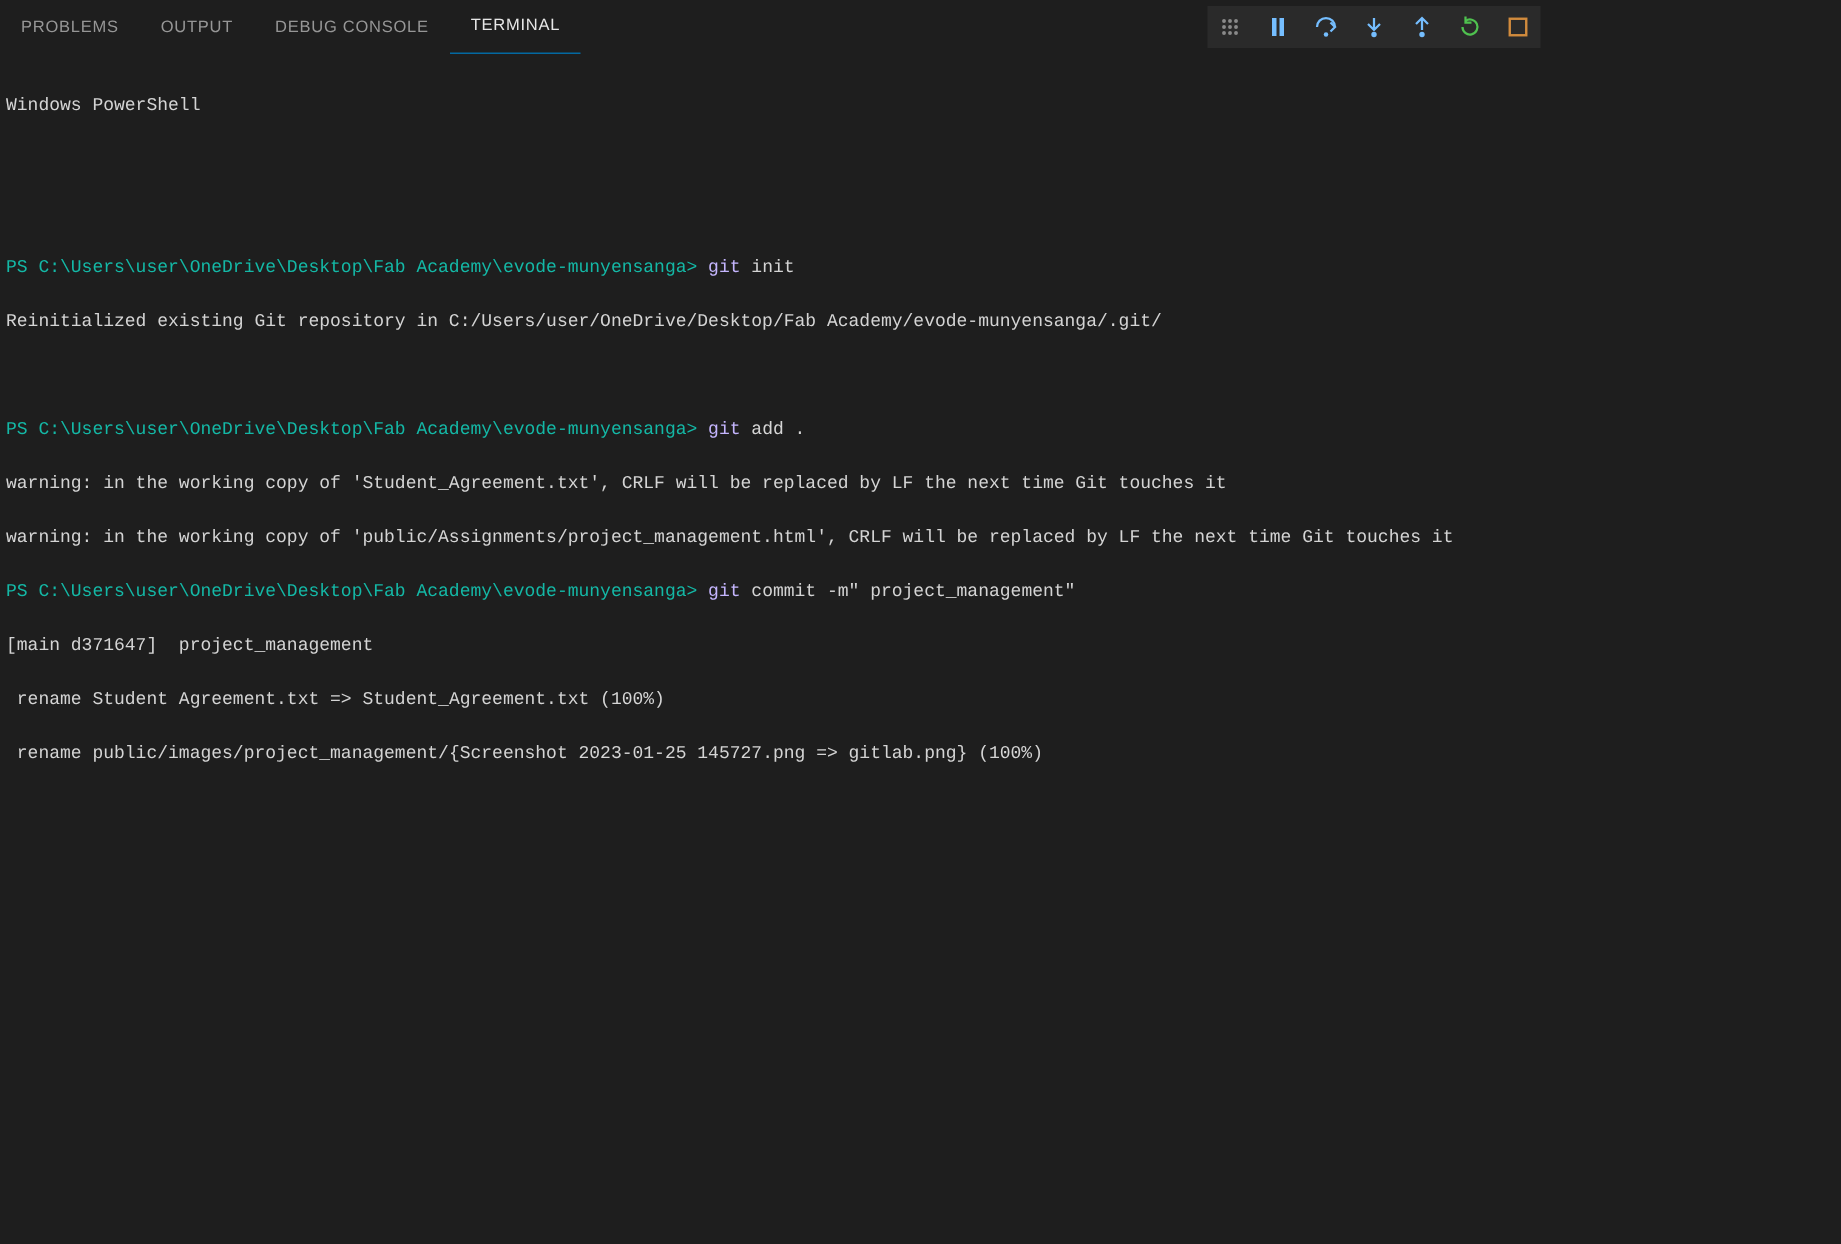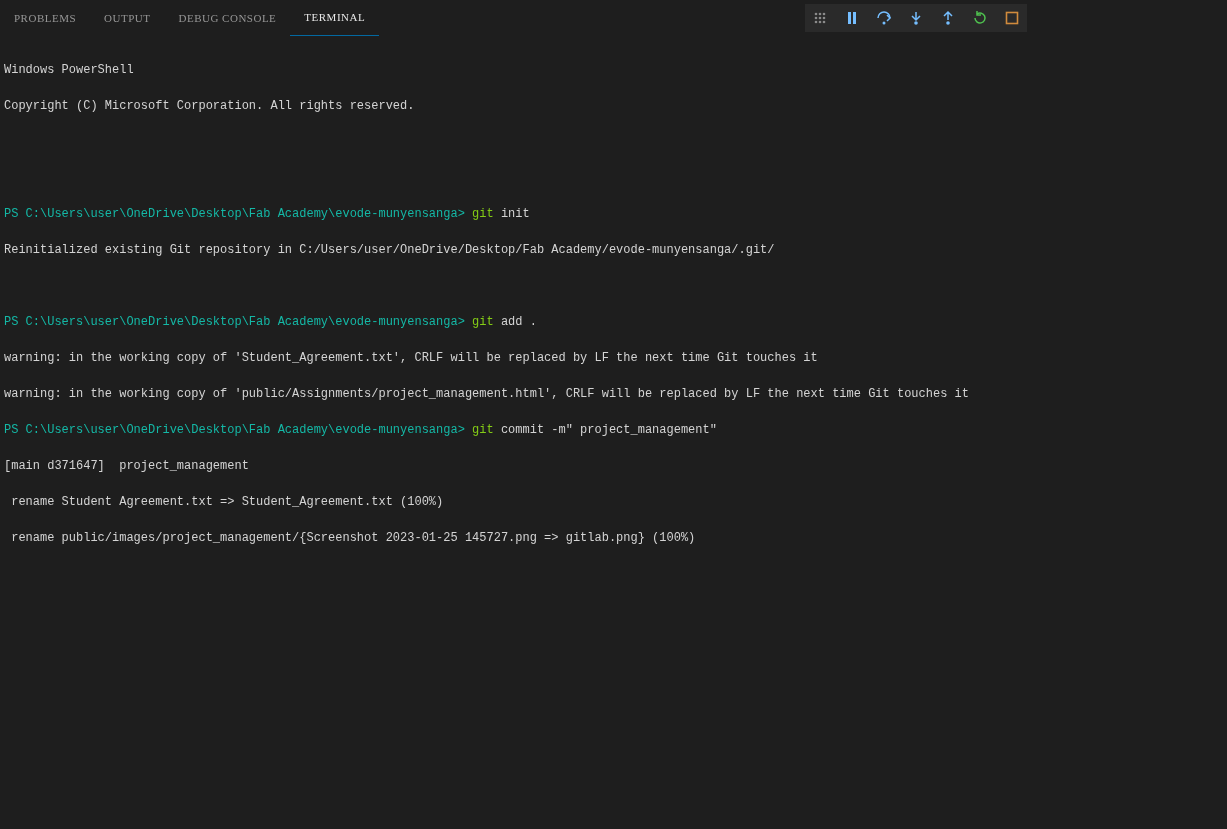--- a/index.html
+++ b/index.html
@@ -26,21 +26,20 @@
   }
   .tab {
     padding: 0 14px;
     font-size: 11px;
     letter-spacing: 0.5px;
     height: 35px;
     display: flex;
     align-items: center;
     color: #969696;
     cursor: pointer;
-    font-family: Liberation Serif, serif;
   }
   .tab.active {
     color: #e7e7e7;
     border-bottom: 1px solid #0369a1;
   }
   .toolbar {
     position: absolute;
     top: 4px;
     right: 200px;
     display: flex;
@@ -68,21 +67,21 @@
     font-family: Consolas, "Courier New", monospace;
     font-size: 12px;
     line-height: 1.5;
     color: #d4d4d4;
     white-space: pre-wrap;
     word-break: break-word;
     overflow: hidden;
   }
   .line { display:block; min-height:1.5em; }
   .prompt { color: #14b8a6; }
-  .git-cmd { color: #84cc16; }
+  .git-cmd { color: #c4b5fd; }
 </style>
 </head>
 <body>
 
 <div class="panel">
 
   <div class="tabs-row">
     <div class="tab">PROBLEMS</div>
     <div class="tab">OUTPUT</div>
     <div class="tab">DEBUG CONSOLE</div>
@@ -136,21 +135,20 @@
       <span class="tb-btn orange">
         <svg viewBox="0 0 16 16" fill="none" stroke="currentColor" stroke-width="1.6">
             <rect x="2.5" y="2.5" width="11" height="11"></rect>
           </svg>
       </span>
     </div>
   </div>
 
   <div class="terminal-body">
 <span class="line">Windows PowerShell</span>
-<span class="line">Copyright (C) Microsoft Corporation. All rights reserved.</span>
 <span class="line"></span>
 <span class="line"></span>
 <span class="line"><span class="prompt">PS C:\Users\user\OneDrive\Desktop\Fab Academy\evode-munyensanga&gt; </span><span class="git-cmd">git</span><span> init</span></span>
 <span class="line">Reinitialized existing Git repository in C:/Users/user/OneDrive/Desktop/Fab Academy/evode-munyensanga/.git/</span>
 <span class="line"></span>
 <span class="line"><span class="prompt">PS C:\Users\user\OneDrive\Desktop\Fab Academy\evode-munyensanga&gt; </span><span class="git-cmd">git</span><span> add .</span></span>
 <span class="line">warning: in the working copy of 'Student_Agreement.txt', CRLF will be replaced by LF the next time Git touches it</span>
 <span class="line">warning: in the working copy of 'public/Assignments/project_management.html', CRLF will be replaced by LF the next time Git touches it</span>
 <span class="line"><span class="prompt">PS C:\Users\user\OneDrive\Desktop\Fab Academy\evode-munyensanga&gt; </span><span class="git-cmd">git</span><span> commit -m" project_management"</span></span>
 <span class="line">[main d371647]  project_management</span>

